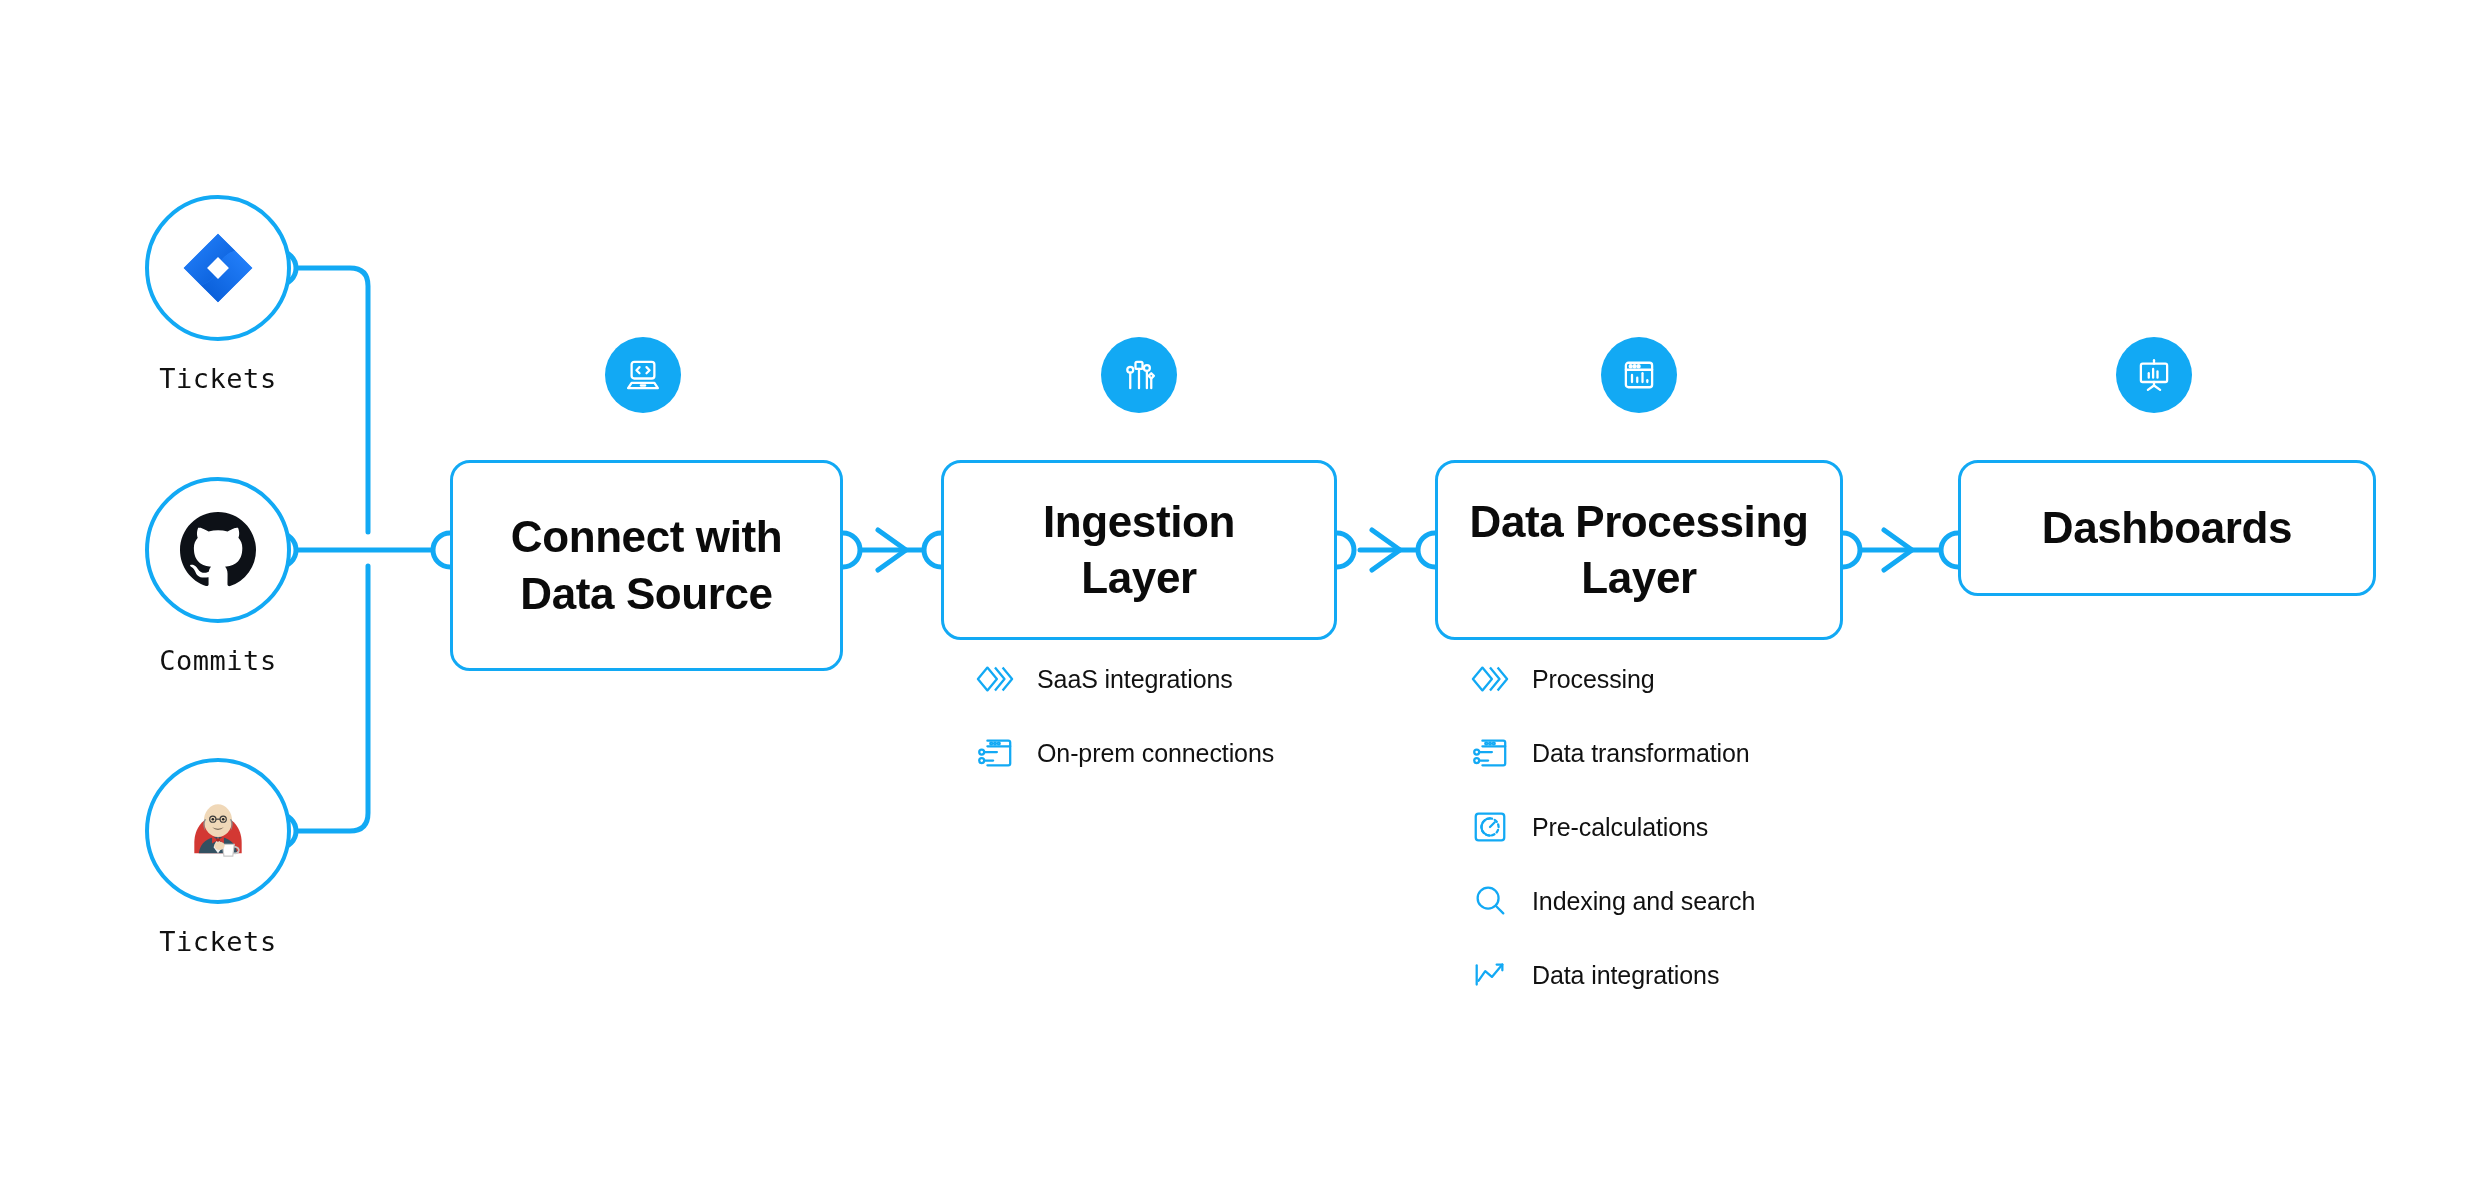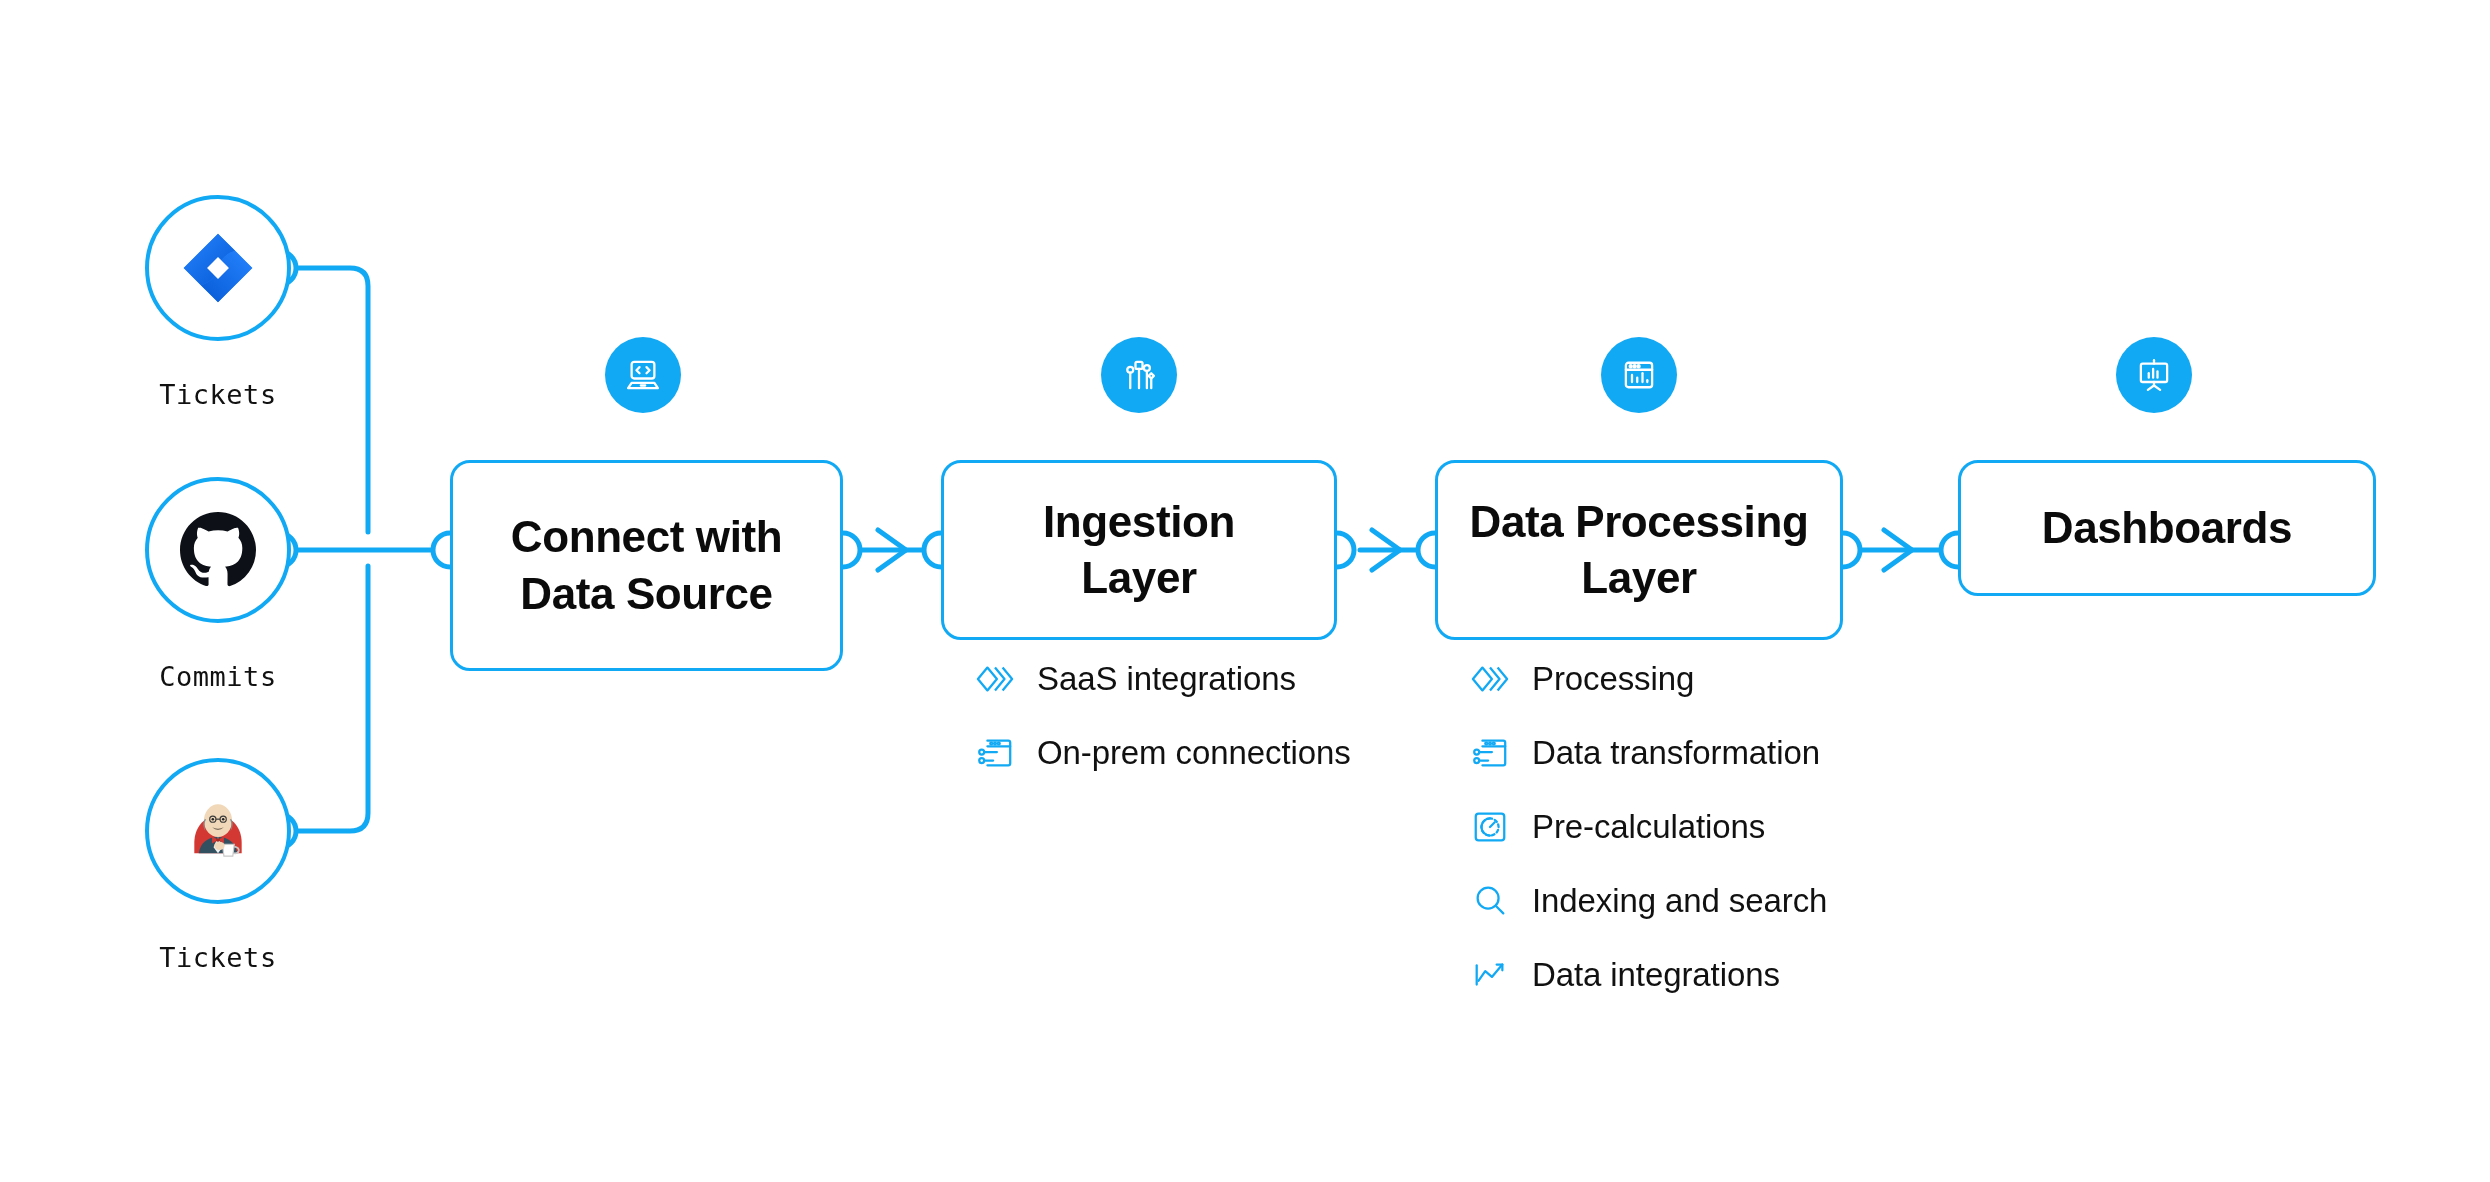--- a/index.html
+++ b/index.html
@@ -39,21 +39,21 @@
     height: 146px;
     border: 4px solid #12A9F4;
     border-radius: 50%;
     background: #ffffff;
     box-sizing: border-box;
     display: flex;
     align-items: center;
     justify-content: center;
   }
   .source-label {
-    margin-top: 38px;
+    margin-top: 22px;
     text-align: center;
     font-family: "DejaVu Sans Mono", "Liberation Mono", monospace;
     font-size: 27px;
     letter-spacing: 0.5px;
     color: #111111;
     white-space: nowrap;
   }
 
   
   .stagebox {
@@ -102,21 +102,21 @@
     width: 40px;
     height: 40px;
     flex: 0 0 40px;
     display: flex;
     align-items: center;
     justify-content: center;
     margin-right: 22px;
   }
   .feature-label {
     font-family: "Liberation Sans", sans-serif;
-    font-size: 33px;
+    font-size: 25px;
     color: #111111;
     white-space: nowrap;
     letter-spacing: -0.1px;
   }
 </style>
 </head>
 <body>
 
 <div id="stage">
 

